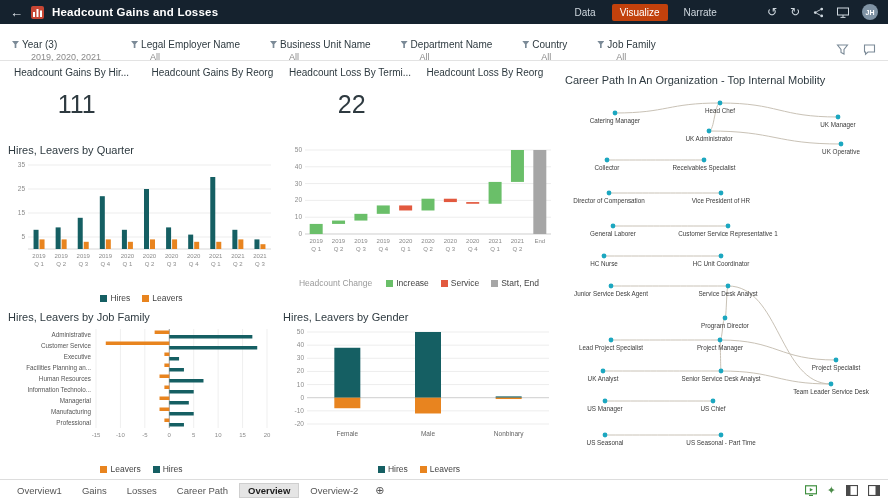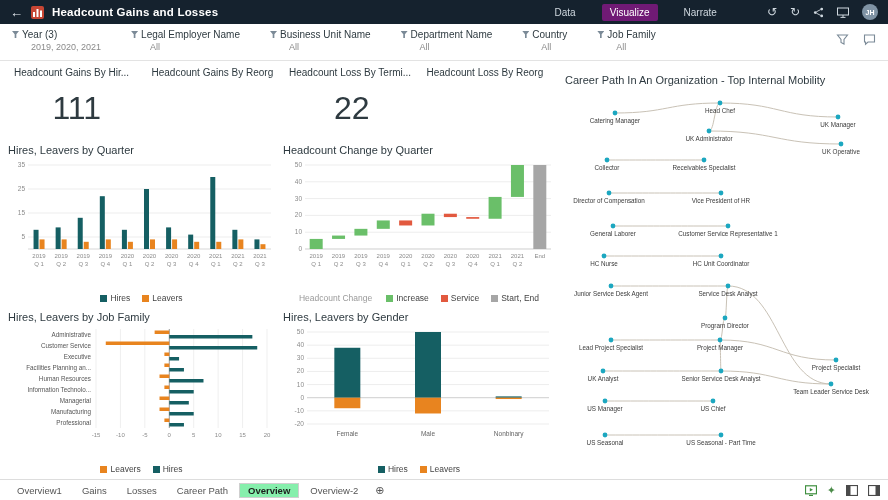--- a/index.html
+++ b/index.html
@@ -5,63 +5,63 @@
   *{box-sizing:border-box;margin:0;padding:0}
   html,body{width:888px;height:500px;overflow:hidden}
   body{font-family:"Liberation Sans","DejaVu Sans",sans-serif;background:#fff;color:#2e3a40}
   svg text{font-family:"Liberation Sans","DejaVu Sans",sans-serif}
 
   
   .topbar{height:24px;background:#15222e;display:flex;align-items:center;padding:0 10px;gap:8px;color:#fff}
   .back{font-size:13px;color:#e8edf2;cursor:pointer}
   .logo{width:13px;height:13px;background:#c74634;border-radius:2px;display:flex;align-items:center;justify-content:center;flex:0 0 auto}
   .wtitle{font-size:11.5px;font-weight:bold;letter-spacing:.2px;white-space:nowrap}
-  .mode-tabs{margin-left:auto;display:flex;gap:18px}
+  .mode-tabs{margin-left:auto;display:flex;gap:8px}
   .mode-tab{font-size:10px;color:#cfd8df;padding:3px 8px;border-radius:2px;cursor:pointer}
-  .mode-tab.active{background:#701a75;color:#fff}
+  .mode-tab.active{background:#c2410c;color:#fff}
   .hicons{display:flex;gap:13px;align-items:center;margin-left:34px}
   .hicon{font-size:12px;color:#cfd8df;line-height:1;cursor:pointer;display:flex;align-items:center}
   .avatar{width:16px;height:16px;border-radius:50%;background:#7f93a4;color:#fff;font-size:7px;display:flex;align-items:center;justify-content:center;font-weight:bold;cursor:pointer}
 
   
-  .filterbar{height:37px;background:#fff;border-bottom:1px solid #e3e3e3;display:flex;align-items:flex-start;padding:5px 12px 0 12px;gap:30px}
+  .filterbar{height:37px;background:#fff;border-bottom:1px solid #e3e3e3;display:flex;align-items:flex-start;padding:15px 12px 0 12px;gap:30px}
   .filter{cursor:pointer}
   .f-top{display:flex;align-items:center;gap:3px;font-size:10px;color:#2e3a40;white-space:nowrap}
   .funnel{width:7px;height:7px;background:#7b8a97;clip-path:polygon(0 0,100% 0,62% 45%,62% 100%,38% 100%,38% 45%);flex:0 0 auto}
   .f-value{font-size:9px;color:#8a8a8a;margin-left:19px;margin-top:2px;white-space:nowrap}
   .fb-icons{margin-left:auto;display:flex;gap:14px;align-items:center;padding-top:4px}
   .fbicon{cursor:pointer;display:flex;align-items:center}
 
   
   .content{position:relative;height:418px;background:#fff}
   .kpis{position:absolute;left:8px;top:4px;width:550px;display:flex}
   .kpi{flex:1;padding:2px 6px 0 6px;cursor:pointer}
   .kpi-title{font-size:10px;font-weight:normal;color:#2e3a40;white-space:nowrap;overflow:hidden}
-  .kpi-value{font-size:32px;color:#2e3a40;text-align:center;margin-top:12px}
+  .kpi-value{font-size:25px;color:#2e3a40;text-align:center;margin-top:12px}
 
   .card{position:absolute}
   .card h3{font-size:11px;font-weight:normal;color:#2e3a40;margin:0 0 3px 0;white-space:nowrap}
   .c1{left:8px;top:83px;width:267px}
   .c2{left:283px;top:83px;width:272px}
   .c3{left:8px;top:250px;width:267px}
   .c4{left:283px;top:250px;width:272px}
   .career{left:565px;top:13px;width:318px}
   .plot{width:100%;cursor:default}
   .c1 .plot,.c2 .plot{height:118px}
   .c3 .plot,.c4 .plot{height:122px}
   .career-plot{height:372px}
   .legend{display:flex;justify-content:center;gap:12px;font-size:8.5px;color:#444;margin-top:16px;align-items:center;flex-wrap:nowrap}
   .lg-item{display:inline-flex;align-items:center;white-space:nowrap}
   .lg-swatch{width:7px;height:7px;display:inline-block;margin-right:3px;flex:0 0 auto}
   .lg-prefix{color:#9a9a9a;margin-right:2px;white-space:nowrap}
 
   
   .bottombar{height:21px;border-top:1px solid #ddd;display:flex;align-items:center;padding:4px 8px;gap:2px;background:#fff}
   .ctab{font-size:9.5px;color:#555;padding:2px 9px;cursor:pointer;white-space:nowrap}
-  .ctab.active{font-weight:bold;color:#1c1c1c;box-shadow:inset 0 0 0 1px #cfcfcf;background:#86efac}
+  .ctab.active{font-weight:bold;color:#1c1c1c;box-shadow:inset 0 0 0 1px #cfcfcf;background:#e5e5e5}
   .addtab{color:#555;font-size:11px;margin-left:6px;cursor:pointer}
   .bicons{margin-left:auto;display:flex;gap:10px;align-items:center}
   .bicon{cursor:pointer;display:flex;align-items:center}
   .sparkle{color:#4c8c4a;font-size:11px;line-height:1}
 </style>
 </head>
 <body>
 
 <header class="topbar">
   <span class="back">←</span>
@@ -240,21 +240,20 @@
           <span>Hires</span>
         </span>
         <span class="lg-item">
           <span class="lg-swatch" style="background: rgb(232, 132, 31);"></span>
           <span>Leavers</span>
         </span>
       </div>
   </section>
 
   <section class="card c2">
-    <h3>Headcount Change by Quarter</h3>
     <div class="plot"><svg width="272" height="118" viewBox="0 0 272 118">
           <line x1="22" y1="90" x2="268" y2="90" stroke="#ededed"></line>
           <text x="19" y="92" text-anchor="end" font-size="6.5" fill="#8b8b8b">0</text>
           <line x1="22" y1="73.2" x2="268" y2="73.2" stroke="#ededed"></line>
           <text x="19" y="75.2" text-anchor="end" font-size="6.5" fill="#8b8b8b">10</text>
           <line x1="22" y1="56.4" x2="268" y2="56.4" stroke="#ededed"></line>
           <text x="19" y="58.4" text-anchor="end" font-size="6.5" fill="#8b8b8b">20</text>
           <line x1="22" y1="39.6" x2="268" y2="39.6" stroke="#ededed"></line>
           <text x="19" y="41.6" text-anchor="end" font-size="6.5" fill="#8b8b8b">30</text>
           <line x1="22" y1="22.799999999999997" x2="268" y2="22.799999999999997" stroke="#ededed"></line>

